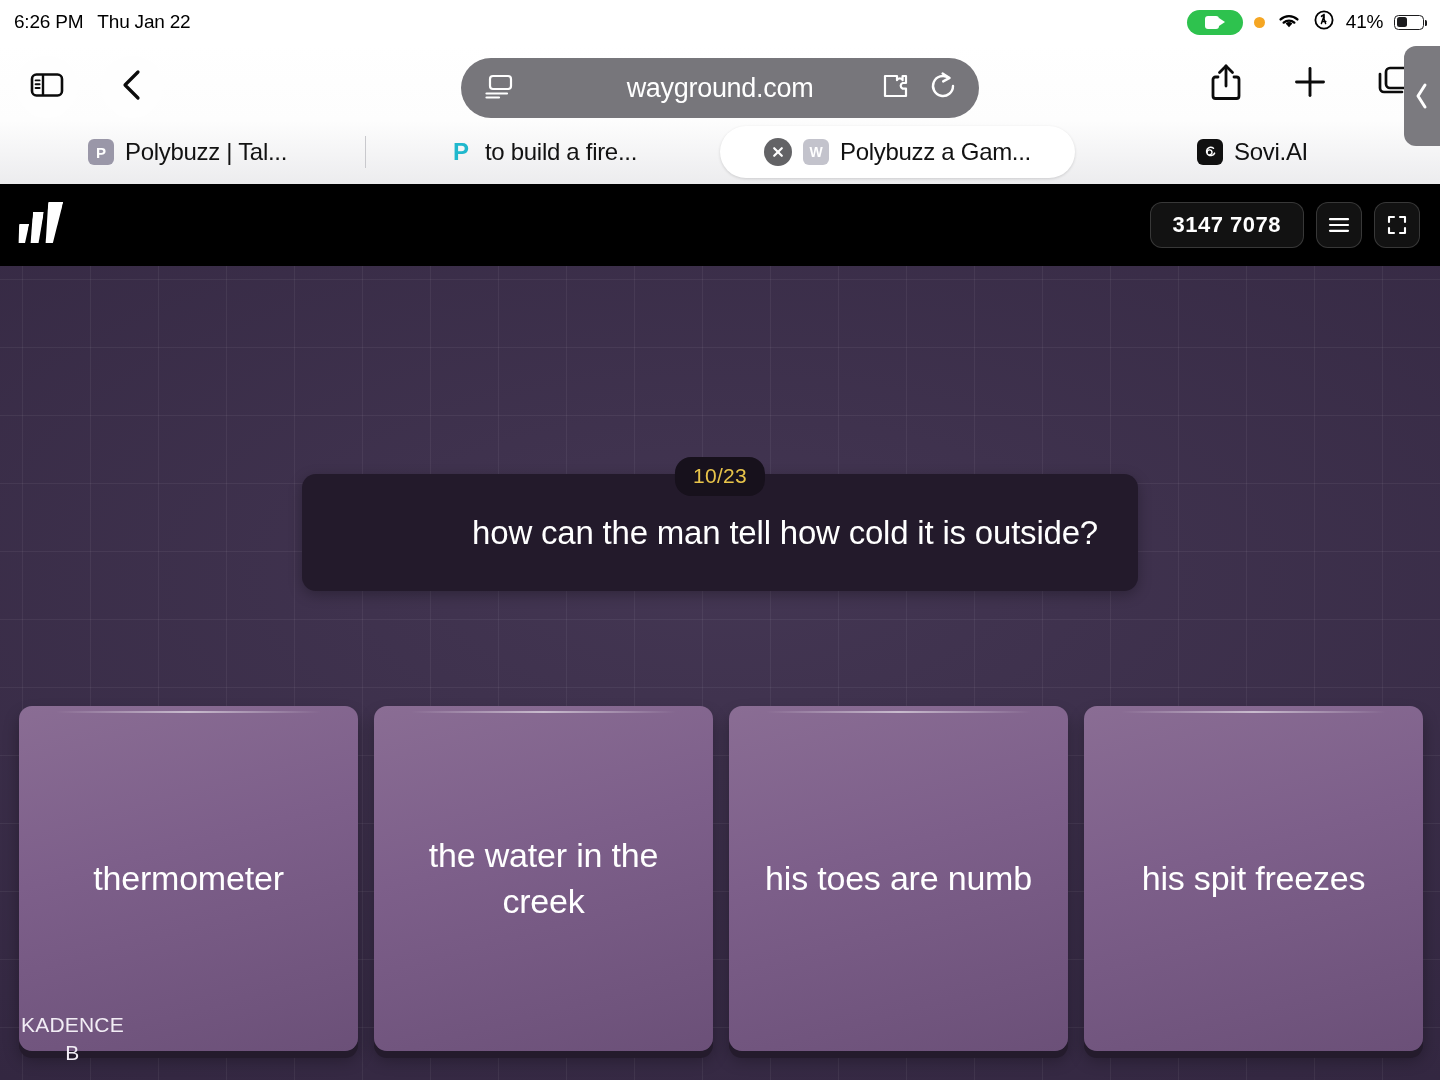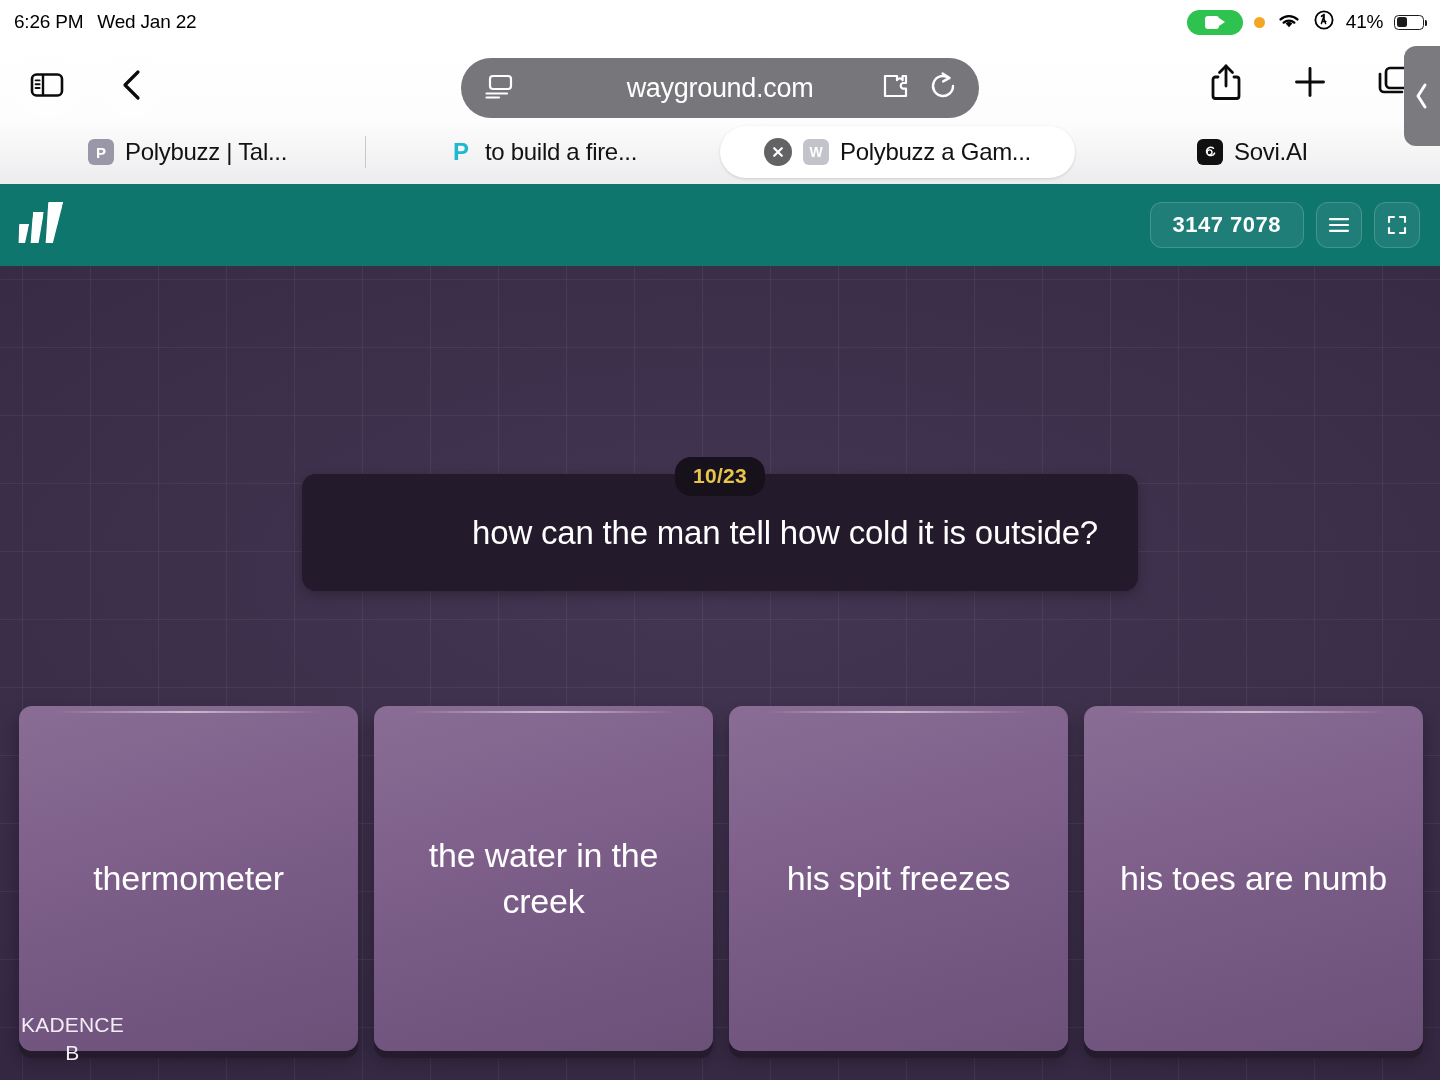--- a/index.html
+++ b/index.html
@@ -103,21 +103,21 @@
   .tab-close {
     width: 28px; height: 28px; border-radius: 50%; background: #636366;
     display: flex; align-items: center; justify-content: center; flex: 0 0 auto;
   }
 
   
   .app-area { position: absolute; top: 184px; left: 0; width: 1440px; height: 896px; overflow: hidden; }
 
   .app-header {
     position: absolute; top: 0; left: 0; width: 1440px; height: 82px;
-    background: #0f766e; display: flex; align-items: center; justify-content: space-between;
+    background: #000000; display: flex; align-items: center; justify-content: space-between;
     padding: 0 20px 0 18px; z-index: 6;
   }
   .logo { display: flex; align-items: flex-end; gap: 3px; height: 36px; }
   .logo .bar { background: #fff; }
   .logo .b1 { width: 10px; height: 19px; transform: skewX(-7deg); clip-path: polygon(0 0,100% 0,82% 100%,18% 100%); }
   .logo .b2 { width: 11px; height: 31px; transform: skewX(-7deg); clip-path: polygon(0 0,100% 0,86% 100%,14% 100%); }
   .logo .b3 { width: 15px; height: 41px; transform: skewX(-9deg); clip-path: polygon(0 0,100% 0,74% 100%,26% 100%); }
 
   .header-right { display: flex; align-items: center; gap: 12px; }
   .code-pill {
@@ -137,21 +137,21 @@
     background-image:
       linear-gradient(rgba(255,255,255,.055) 1px, transparent 1px),
       linear-gradient(90deg, rgba(255,255,255,.055) 1px, transparent 1px),
       radial-gradient(ellipse 95% 75% at 50% 38%, rgba(255,255,255,.045) 0%, rgba(0,0,0,.14) 100%);
     background-size: 68px 68px, 68px 68px, 100% 100%;
     background-position: 0 13px, 22px 0, 0 0;
   }
 
   .qbadge {
     position: absolute; top: 191px; left: 50%; transform: translateX(-50%);
-    background: #17111c; color: #e8c44a; font-size: 21px; font-weight: 700;
+    background: #17111c; color: #e8c44a; font-size: 21px; font-weight: 400;
     padding: 7px 18px 8px; border-radius: 16px; z-index: 4; letter-spacing: .3px;
   }
   .qcard {
     position: absolute; top: 208px; left: 302px; width: 836px; height: 117px;
     background: #231a2b; border-radius: 14px; z-index: 3;
     display: flex; align-items: center; justify-content: flex-end; padding: 0 40px;
     box-shadow: 0 4px 14px rgba(0,0,0,.28);
   }
   .qtext { color: #fff; font-size: 33px; font-weight: 400; text-align: center; letter-spacing: -0.2px; }
 
@@ -179,21 +179,21 @@
   }
 </style>
 </head>
 <body>
 
 <div id="app">
 
   <div class="statusbar">
     <div class="sb-left">
       <span class="sb-time">6:26 PM</span>
-      <span class="sb-date">Wed Jan 22</span>
+      <span class="sb-date">Thu Jan 22</span>
     </div>
     <div class="sb-right">
       <span class="cam-pill">
         <span class="cam-glyph">
             <span class="body"></span>
             <span class="lens"></span>
           </span>
       </span>
       <span class="orange-dot"></span>
       <span>
@@ -370,24 +370,24 @@
       </div>
 
       <div class="answers">
         <div class="acard">
           <span class="atext">thermometer</span>
         </div>
         <div class="acard">
           <span class="atext">the water in the creek</span>
         </div>
         <div class="acard">
+          <span class="atext">his toes are numb</span>
+        </div>
+        <div class="acard">
           <span class="atext">his spit freezes</span>
-        </div>
-        <div class="acard">
-          <span class="atext">his toes are numb</span>
         </div>
       </div>
 
       <div class="player">
         <div>KADENCE</div>
         <div>B</div>
       </div>
     </div>
   </div>
 </div>

